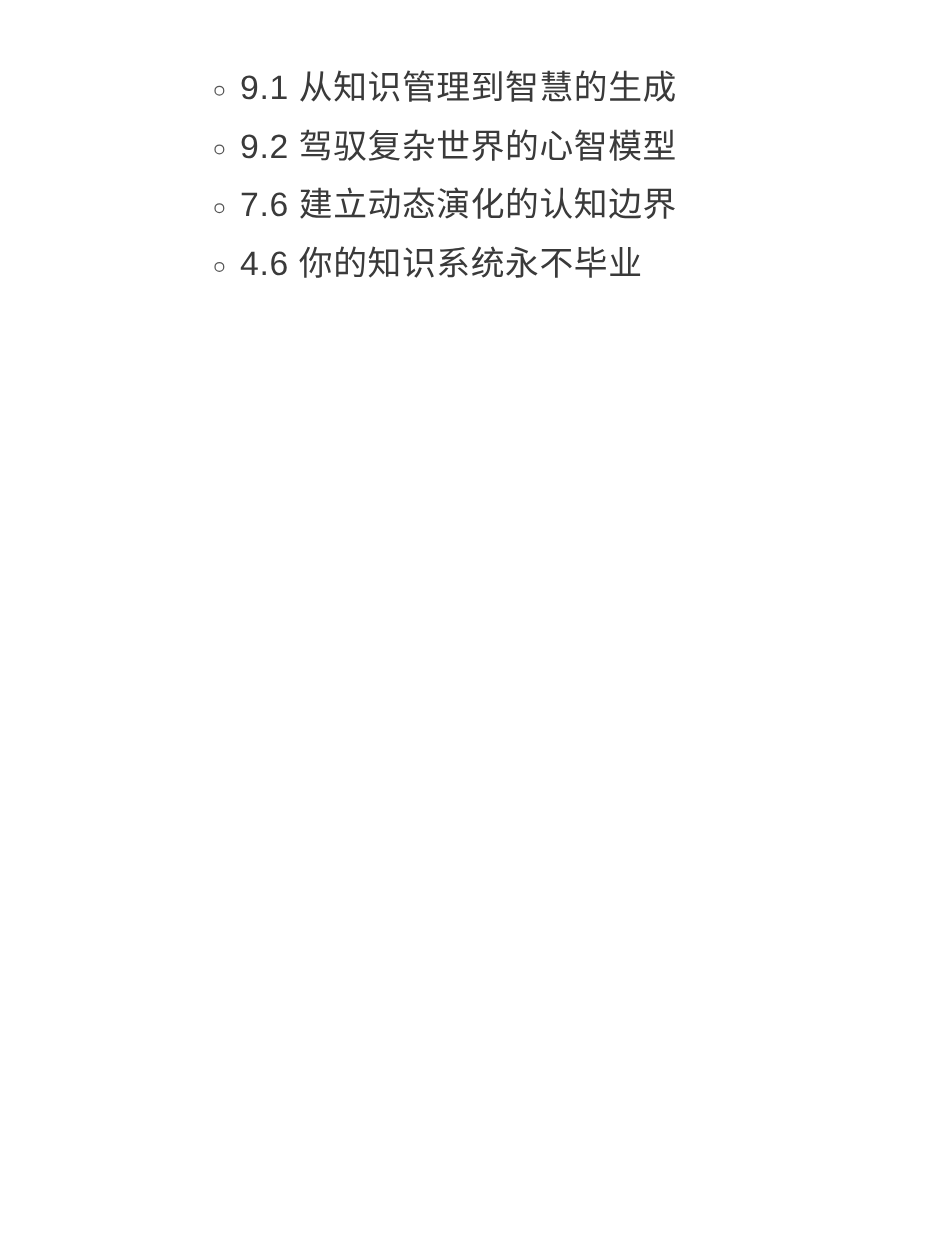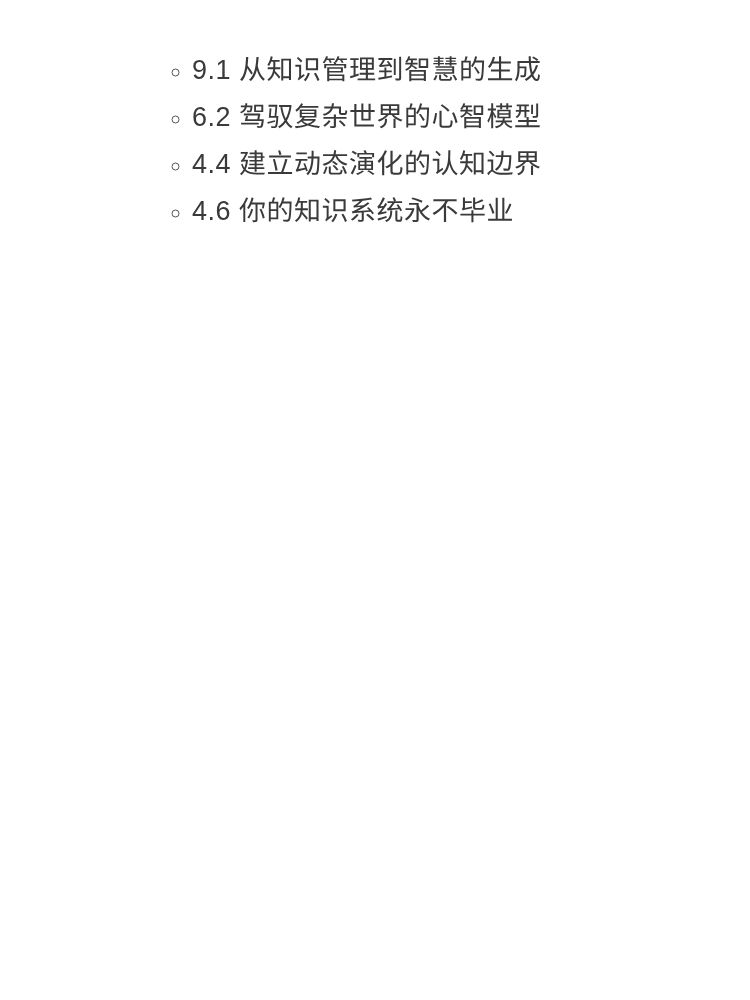--- a/index.html
+++ b/index.html
@@ -71,22 +71,22 @@
   }
 </style>
 </head>
 <body>
 
 <div class="page">
   <div class="content">
 
     <ul class="toc">
       <li>9.1 从知识管理到智慧的生成</li>
-      <li>6.2 驾驭复杂世界的心智模型</li>
-      <li>4.4 建立动态演化的认知边界</li>
+      <li>9.2 驾驭复杂世界的心智模型</li>
+      <li>7.6 建立动态演化的认知边界</li>
       <li>4.6 你的知识系统永不毕业</li>
     </ul>
 
 
 
 
   </div>
 
   <div class="page-footer">
     <span>第 4 页，共 268 页</span>

